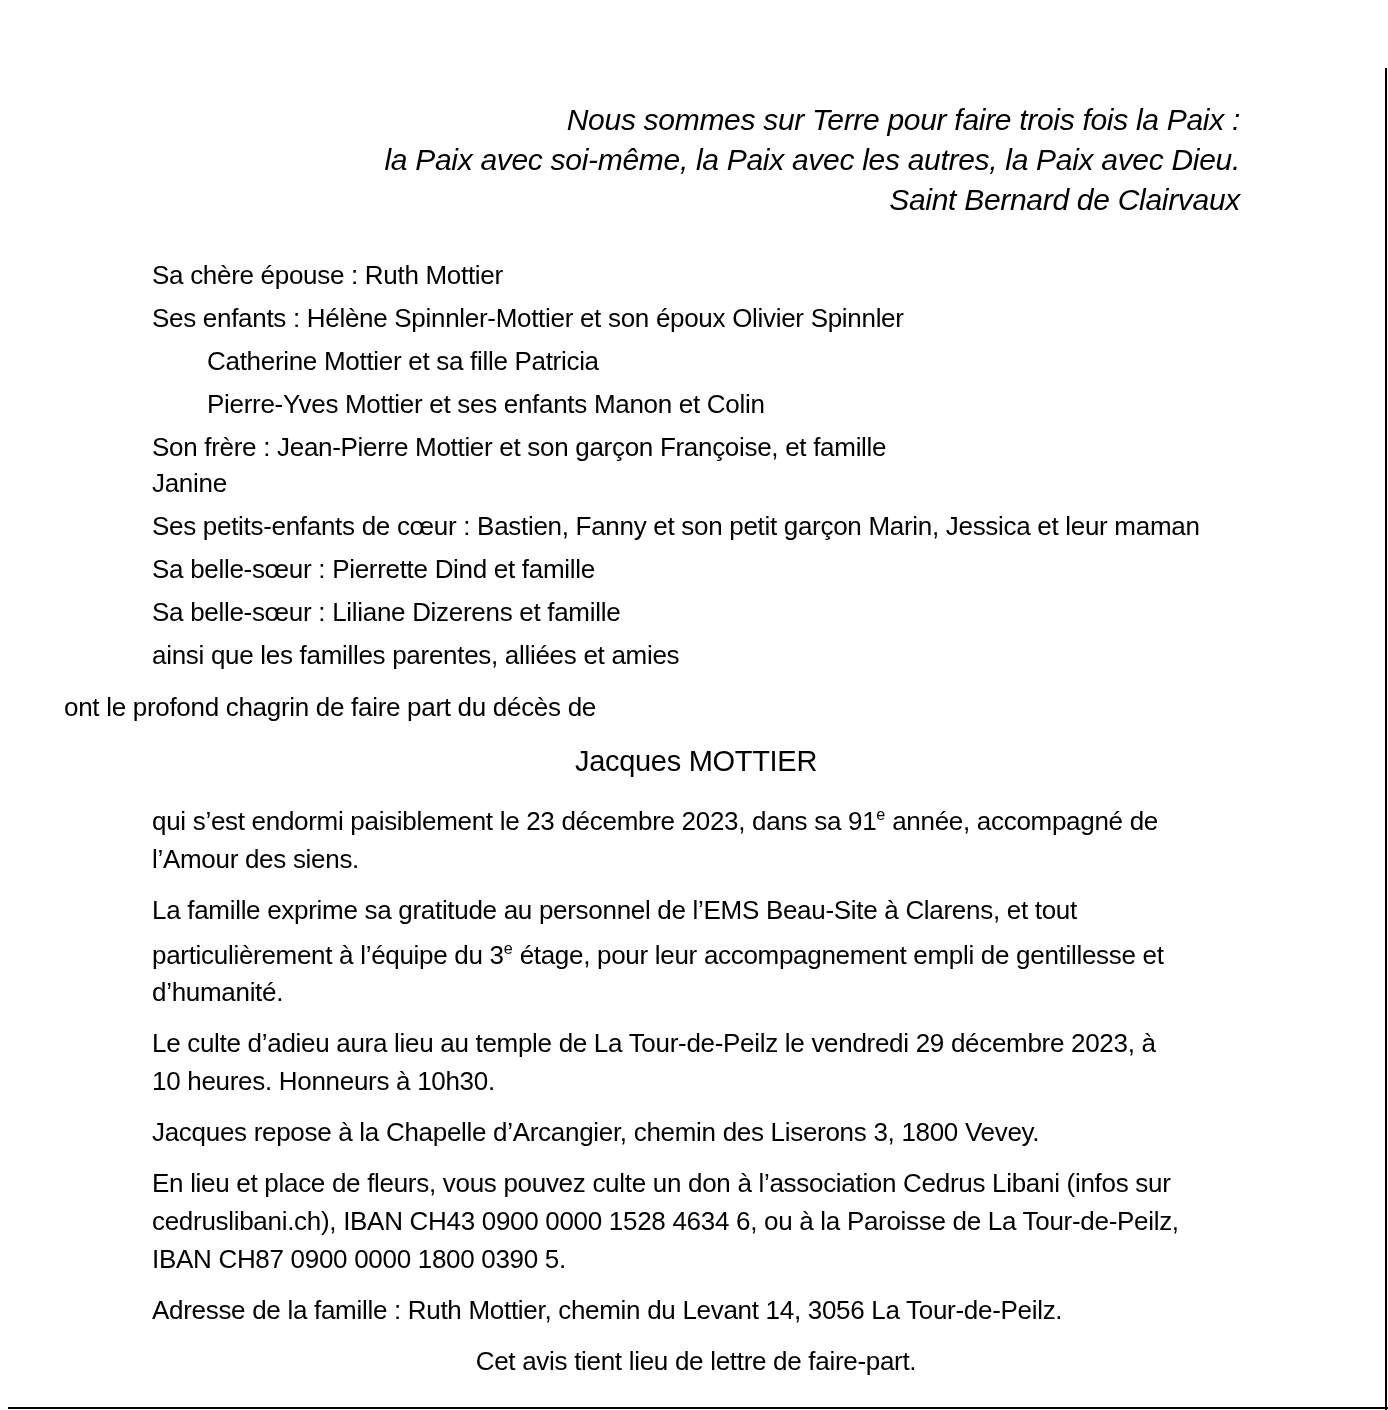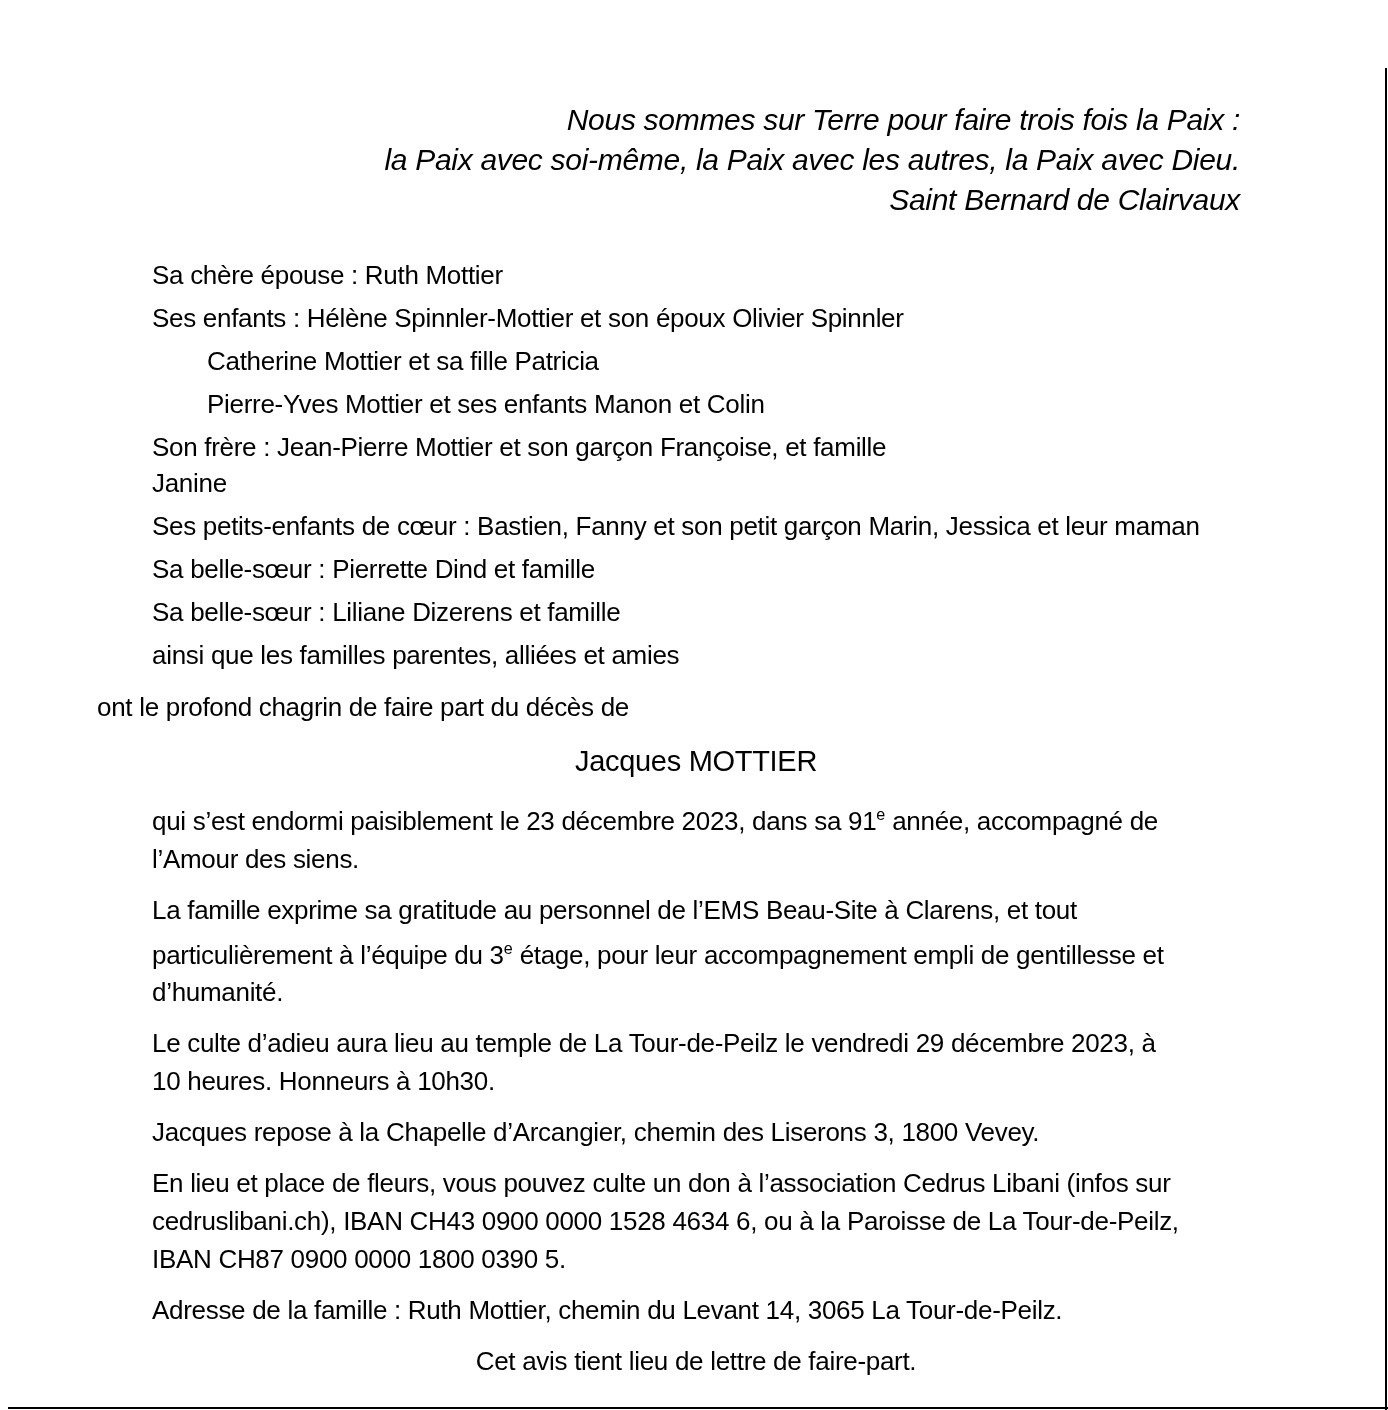--- a/index.html
+++ b/index.html
@@ -45,21 +45,21 @@
     margin-top: 34px;
     padding-left: 152px;
     font-size: 26px;
     line-height: 43px;
   }
   .family-line { white-space: nowrap; }
   .family-line.indent { margin-left: 55px; }
   .family-line.wrap-line { margin-top: -7px; }
   .announcement-line {
     margin-top: 9px;
-    padding-left: 97px;
+    padding-left: 64px;
     font-size: 26px;
     line-height: 43px;
     white-space: nowrap;
   }
   .deceased-name {
     margin-top: 11px;
     padding: 0 148px 0 152px;
     text-align: center;
     font-size: 29px;
     font-weight: normal;
@@ -133,21 +133,21 @@
     <div class="line">Jacques repose à la Chapelle d’Arcangier, chemin des Liserons 3, 1800 Vevey.</div>
   </div>
 
   <div class="para">
     <div class="line">En lieu et place de fleurs, vous pouvez culte un don à l’association Cedrus Libani (infos sur</div>
     <div class="line">cedruslibani.ch), IBAN CH43 0900 0000 1528 4634 6, ou à la Paroisse de La Tour-de-Peilz,</div>
     <div class="line">IBAN CH87 0900 0000 1800 0390 5.</div>
   </div>
 
   <div class="para">
-    <div class="line">Adresse de la famille : Ruth Mottier, chemin du Levant 14, 3065 La Tour-de-Peilz.</div>
+    <div class="line">Adresse de la famille : Ruth Mottier, chemin du Levant 14, 3056 La Tour-de-Peilz.</div>
   </div>
 
   <div class="closing-line">Cet avis tient lieu de lettre de faire-part.</div>
 
   <div class="border-right"></div>
   <div class="border-bottom"></div>
 
 </div>
 
 </body></html>

